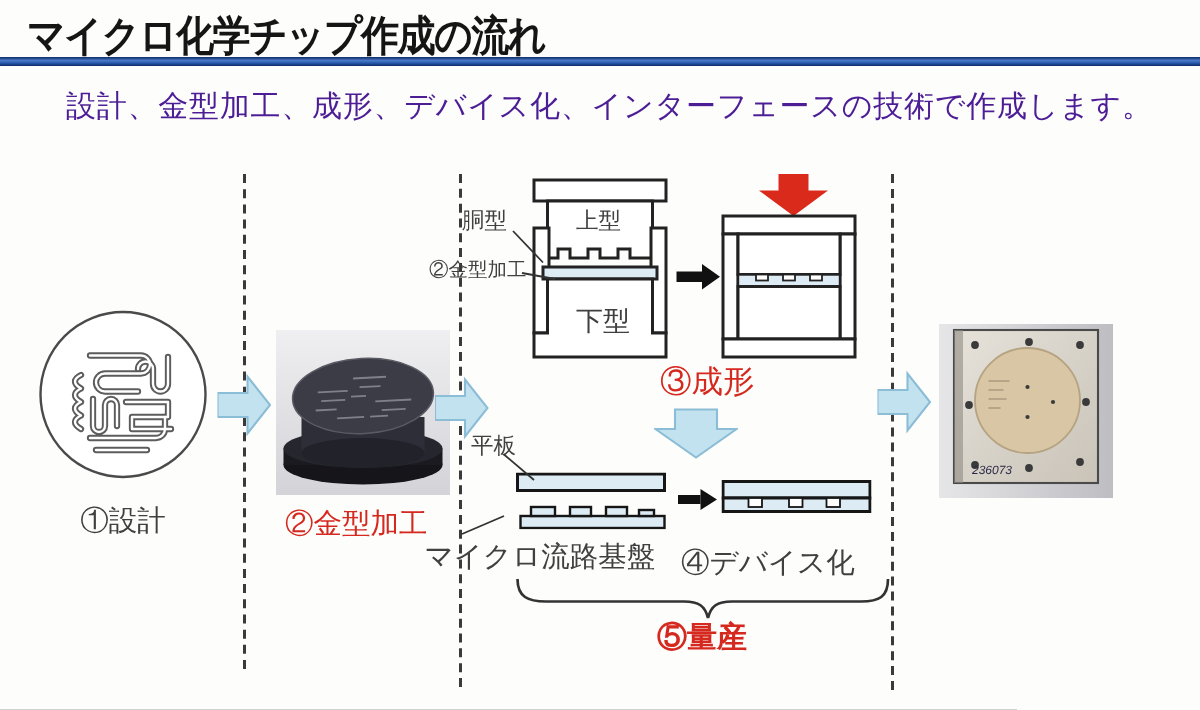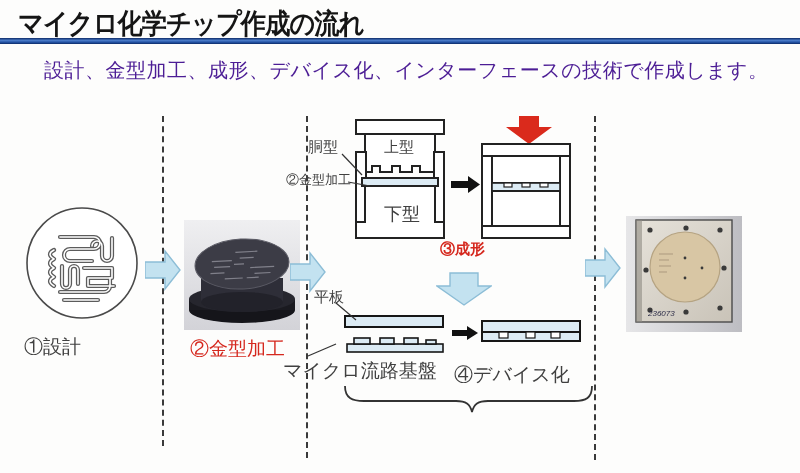--- a/index.html
+++ b/index.html
@@ -7,21 +7,21 @@
   .canvas { position:relative; width:800px; height:473px; background:#fdfdfc; overflow:hidden; }
   .abs { position:absolute; }
   .title { left:18px; top:5px; font-size:28px; font-weight:800; color:#151515;
            letter-spacing:-1px; transform:scaleX(.9); transform-origin:left; white-space:nowrap; }
   .rule { left:0; top:38px; width:800px; height:6px;
           background:linear-gradient(#0d2a66,#4a7bc8 40%,#2454a6 70%,#0d2a66); }
   .subtitle { left:44px; top:57px; font-size:20px; color:#4c1d95; letter-spacing:.5px; white-space:nowrap; }
   .dash { border-left:2px dashed #3a3a3a; width:0; }
   .lbl { color:#404040; white-space:nowrap; }
   .lbl-red { color:#d5281e; white-space:nowrap; }
-  .center { }
+  .center { text-align:center; }
   svg { display:block; }
   .leader { stroke:#333; stroke-width:1.2; fill:none; }
 </style>
 </head>
 <body>
 
 <div class="canvas">
 
   <div class="abs title">マイクロ化学チップ作成の流れ</div>
   <div class="abs rule"></div>
@@ -120,21 +120,21 @@
       <rect x="12" y="41" width="68" height="8" fill="#dcebf4" stroke-width="1.6"></rect>
       <rect x="12" y="49" width="68" height="35"></rect>
       <rect x="2" y="84" width="88" height="12"></rect>
       <g stroke-width="1.2">
         <rect x="24" y="41" width="8" height="4"></rect>
         <rect x="42" y="41" width="8" height="4"></rect>
         <rect x="60" y="41" width="8" height="4"></rect>
       </g>
     </g>
   </svg>
-  <div class="abs lbl-red" style="left:440px; top:240px; font-size:15px; font-weight:700;">③成形</div>
+  <div class="abs lbl-red" style="left:440px; top:240px; font-size:21px; font-weight:400;">③成形</div>
 
   <svg class="abs" style="left:344px; top:315px;" width="100" height="13" viewBox="0 0 100 13">
     <rect x="1" y="1" width="98" height="11" fill="#dcebf4" stroke="#161616" stroke-width="2"></rect>
   </svg>
   <svg class="abs" style="left:346px; top:335px;" width="98" height="18" viewBox="0 0 98 18">
     <g fill="#dcebf4" stroke="#161616" stroke-width="1.6">
       <rect x="1" y="9" width="96" height="8"></rect>
       <rect x="8" y="3" width="16" height="6"></rect>
       <rect x="34" y="3" width="14" height="6"></rect>
       <rect x="58" y="3" width="14" height="6"></rect>
@@ -147,20 +147,21 @@
     <g fill="#ffffff" stroke="#161616" stroke-width="1.2">
       <rect x="18" y="12" width="9" height="6"></rect>
       <rect x="45" y="12" width="9" height="6"></rect>
       <rect x="70" y="12" width="9" height="6"></rect>
     </g>
   </svg>
   <div class="abs lbl" style="left:314px; top:288px; font-size:15px;">平板</div>
   <div class="abs lbl" style="left:283px; top:358px; font-size:19px;">マイクロ流路基盤</div>
   <div class="abs lbl" style="left:414px; top:362px; font-size:19px;margin-left:40px;">④デバイス化</div>
 
+  <div class="abs lbl-red center" style="left:408px; top:411px; width:120px; font-size:20px; font-weight:600;">⑤量産</div>
 
   <svg class="abs" style="left:626px; top:216px;" width="116" height="116" viewBox="0 0 116 116">
     <defs>
       <linearGradient id="ibg" x1="0" y1="0" x2="1" y2="0">
         <stop offset="0" stop-color="#e6e6e8"></stop>
           <stop offset="1" stop-color="#bdbdc2"></stop>
       </linearGradient>
       <linearGradient id="iplate" x1="0" y1="0" x2="1" y2="1">
         <stop offset="0" stop-color="#e6e2da"></stop>
           <stop offset="1" stop-color="#c9c3b8"></stop>

